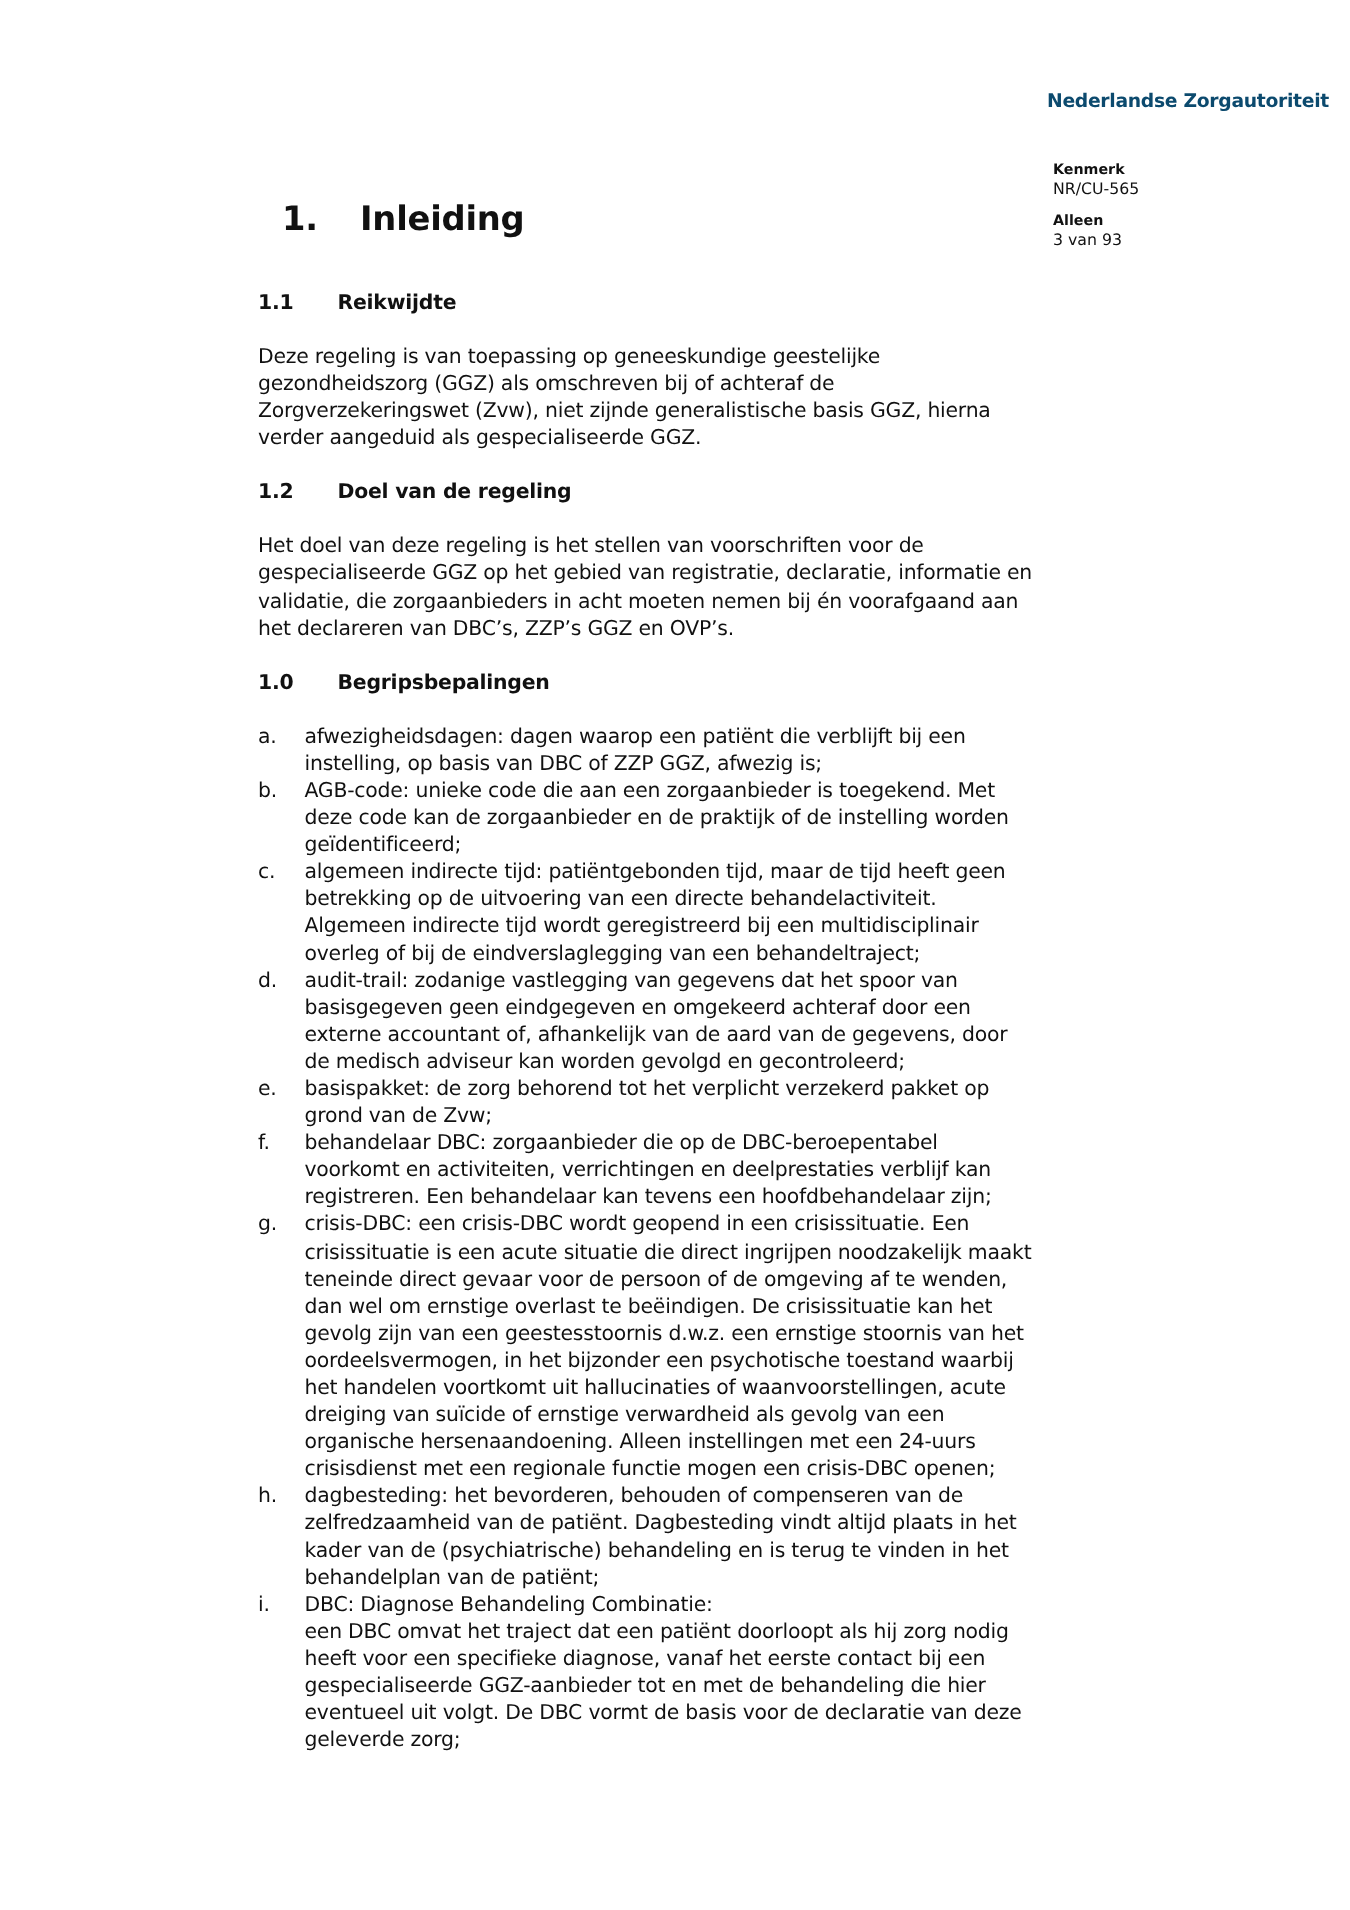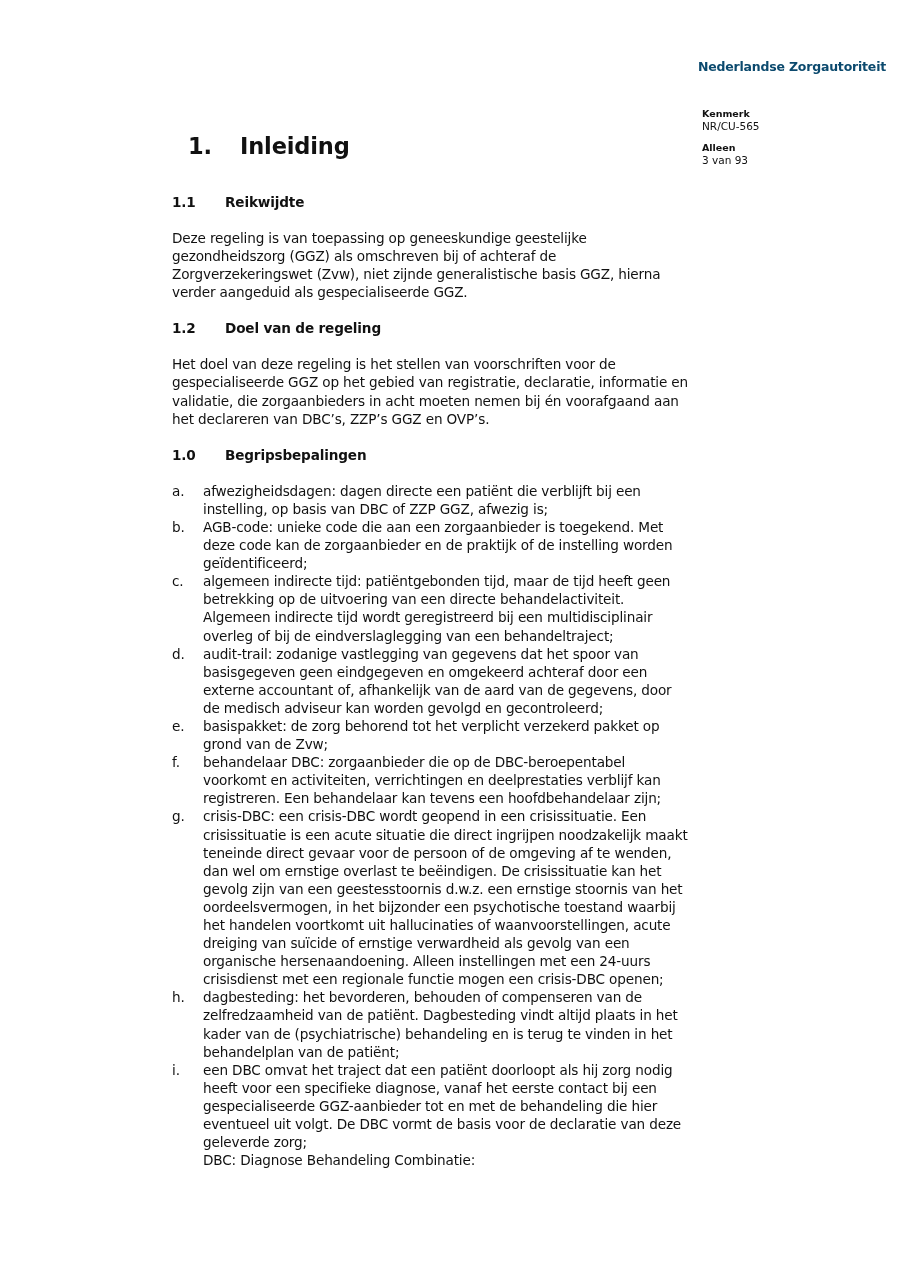--- a/index.html
+++ b/index.html
@@ -59,21 +59,21 @@
   <p>Het doel van deze regeling is het stellen van voorschriften voor de gespecialiseerde GGZ op het gebied van registratie, declaratie, informatie en validatie, die zorgaanbieders in acht moeten nemen bij én voorafgaand aan het declareren van DBC’s, ZZP’s GGZ en OVP’s.</p>
 
   <div class="h2wrap">
     <h2>
       <span class="num">1.0</span><span>Begripsbepalingen</span>
     </h2>
   </div>
   <ol>
     <li>
         <span class="mark">a.</span>
-        <span class="txt">afwezigheidsdagen: dagen directe een patiënt die verblijft bij een instelling, op basis van DBC of ZZP GGZ, afwezig is;</span>
+        <span class="txt">afwezigheidsdagen: dagen waarop een patiënt die verblijft bij een instelling, op basis van DBC of ZZP GGZ, afwezig is;</span>
       </li>
     <li>
         <span class="mark">b.</span>
         <span class="txt">AGB-code: unieke code die aan een zorgaanbieder is toegekend. Met deze code kan de zorgaanbieder en de praktijk of de instelling worden geïdentificeerd;</span>
       </li>
     <li>
         <span class="mark">c.</span>
         <span class="txt">algemeen indirecte tijd: patiëntgebonden tijd, maar de tijd heeft geen betrekking op de uitvoering van een directe behandelactiviteit. Algemeen indirecte tijd wordt geregistreerd bij een multidisciplinair overleg of bij de eindverslaglegging van een behandeltraject;</span>
       </li>
     <li>
@@ -92,18 +92,18 @@
         <span class="mark">g.</span>
         <span class="txt">crisis-DBC: een crisis-DBC wordt geopend in een crisissituatie. Een crisissituatie is een acute situatie die direct ingrijpen noodzakelijk maakt teneinde direct gevaar voor de persoon of de omgeving af te wenden, dan wel om ernstige overlast te beëindigen. De crisissituatie kan het gevolg zijn van een geestesstoornis d.w.z. een ernstige stoornis van het oordeelsvermogen, in het bijzonder een psychotische toestand waarbij het handelen voortkomt uit hallucinaties of waanvoorstellingen, acute dreiging van suïcide of ernstige verwardheid als gevolg van een organische hersenaandoening. Alleen instellingen met een 24-uurs crisisdienst met een regionale functie mogen een crisis-DBC openen;</span>
       </li>
     <li>
         <span class="mark">h.</span>
         <span class="txt">dagbesteding: het bevorderen, behouden of compenseren van de zelfredzaamheid van de patiënt. Dagbesteding vindt altijd plaats in het kader van de (psychiatrische) behandeling en is terug te vinden in het behandelplan van de patiënt;</span>
       </li>
     <li>
         <span class="mark">i.</span>
         <span class="txt">
+          <span class="sub">DBC: Diagnose Behandeling Combinatie:</span>
           <span class="sub">een DBC omvat het traject dat een patiënt doorloopt als hij zorg nodig heeft voor een specifieke diagnose, vanaf het eerste contact bij een gespecialiseerde GGZ-aanbieder tot en met de behandeling die hier eventueel uit volgt. De DBC vormt de basis voor de declaratie van deze geleverde zorg;</span>
-          <span class="sub">DBC: Diagnose Behandeling Combinatie:</span>
         </span>
       </li>
   </ol>
 </div>
 
 </body></html>

